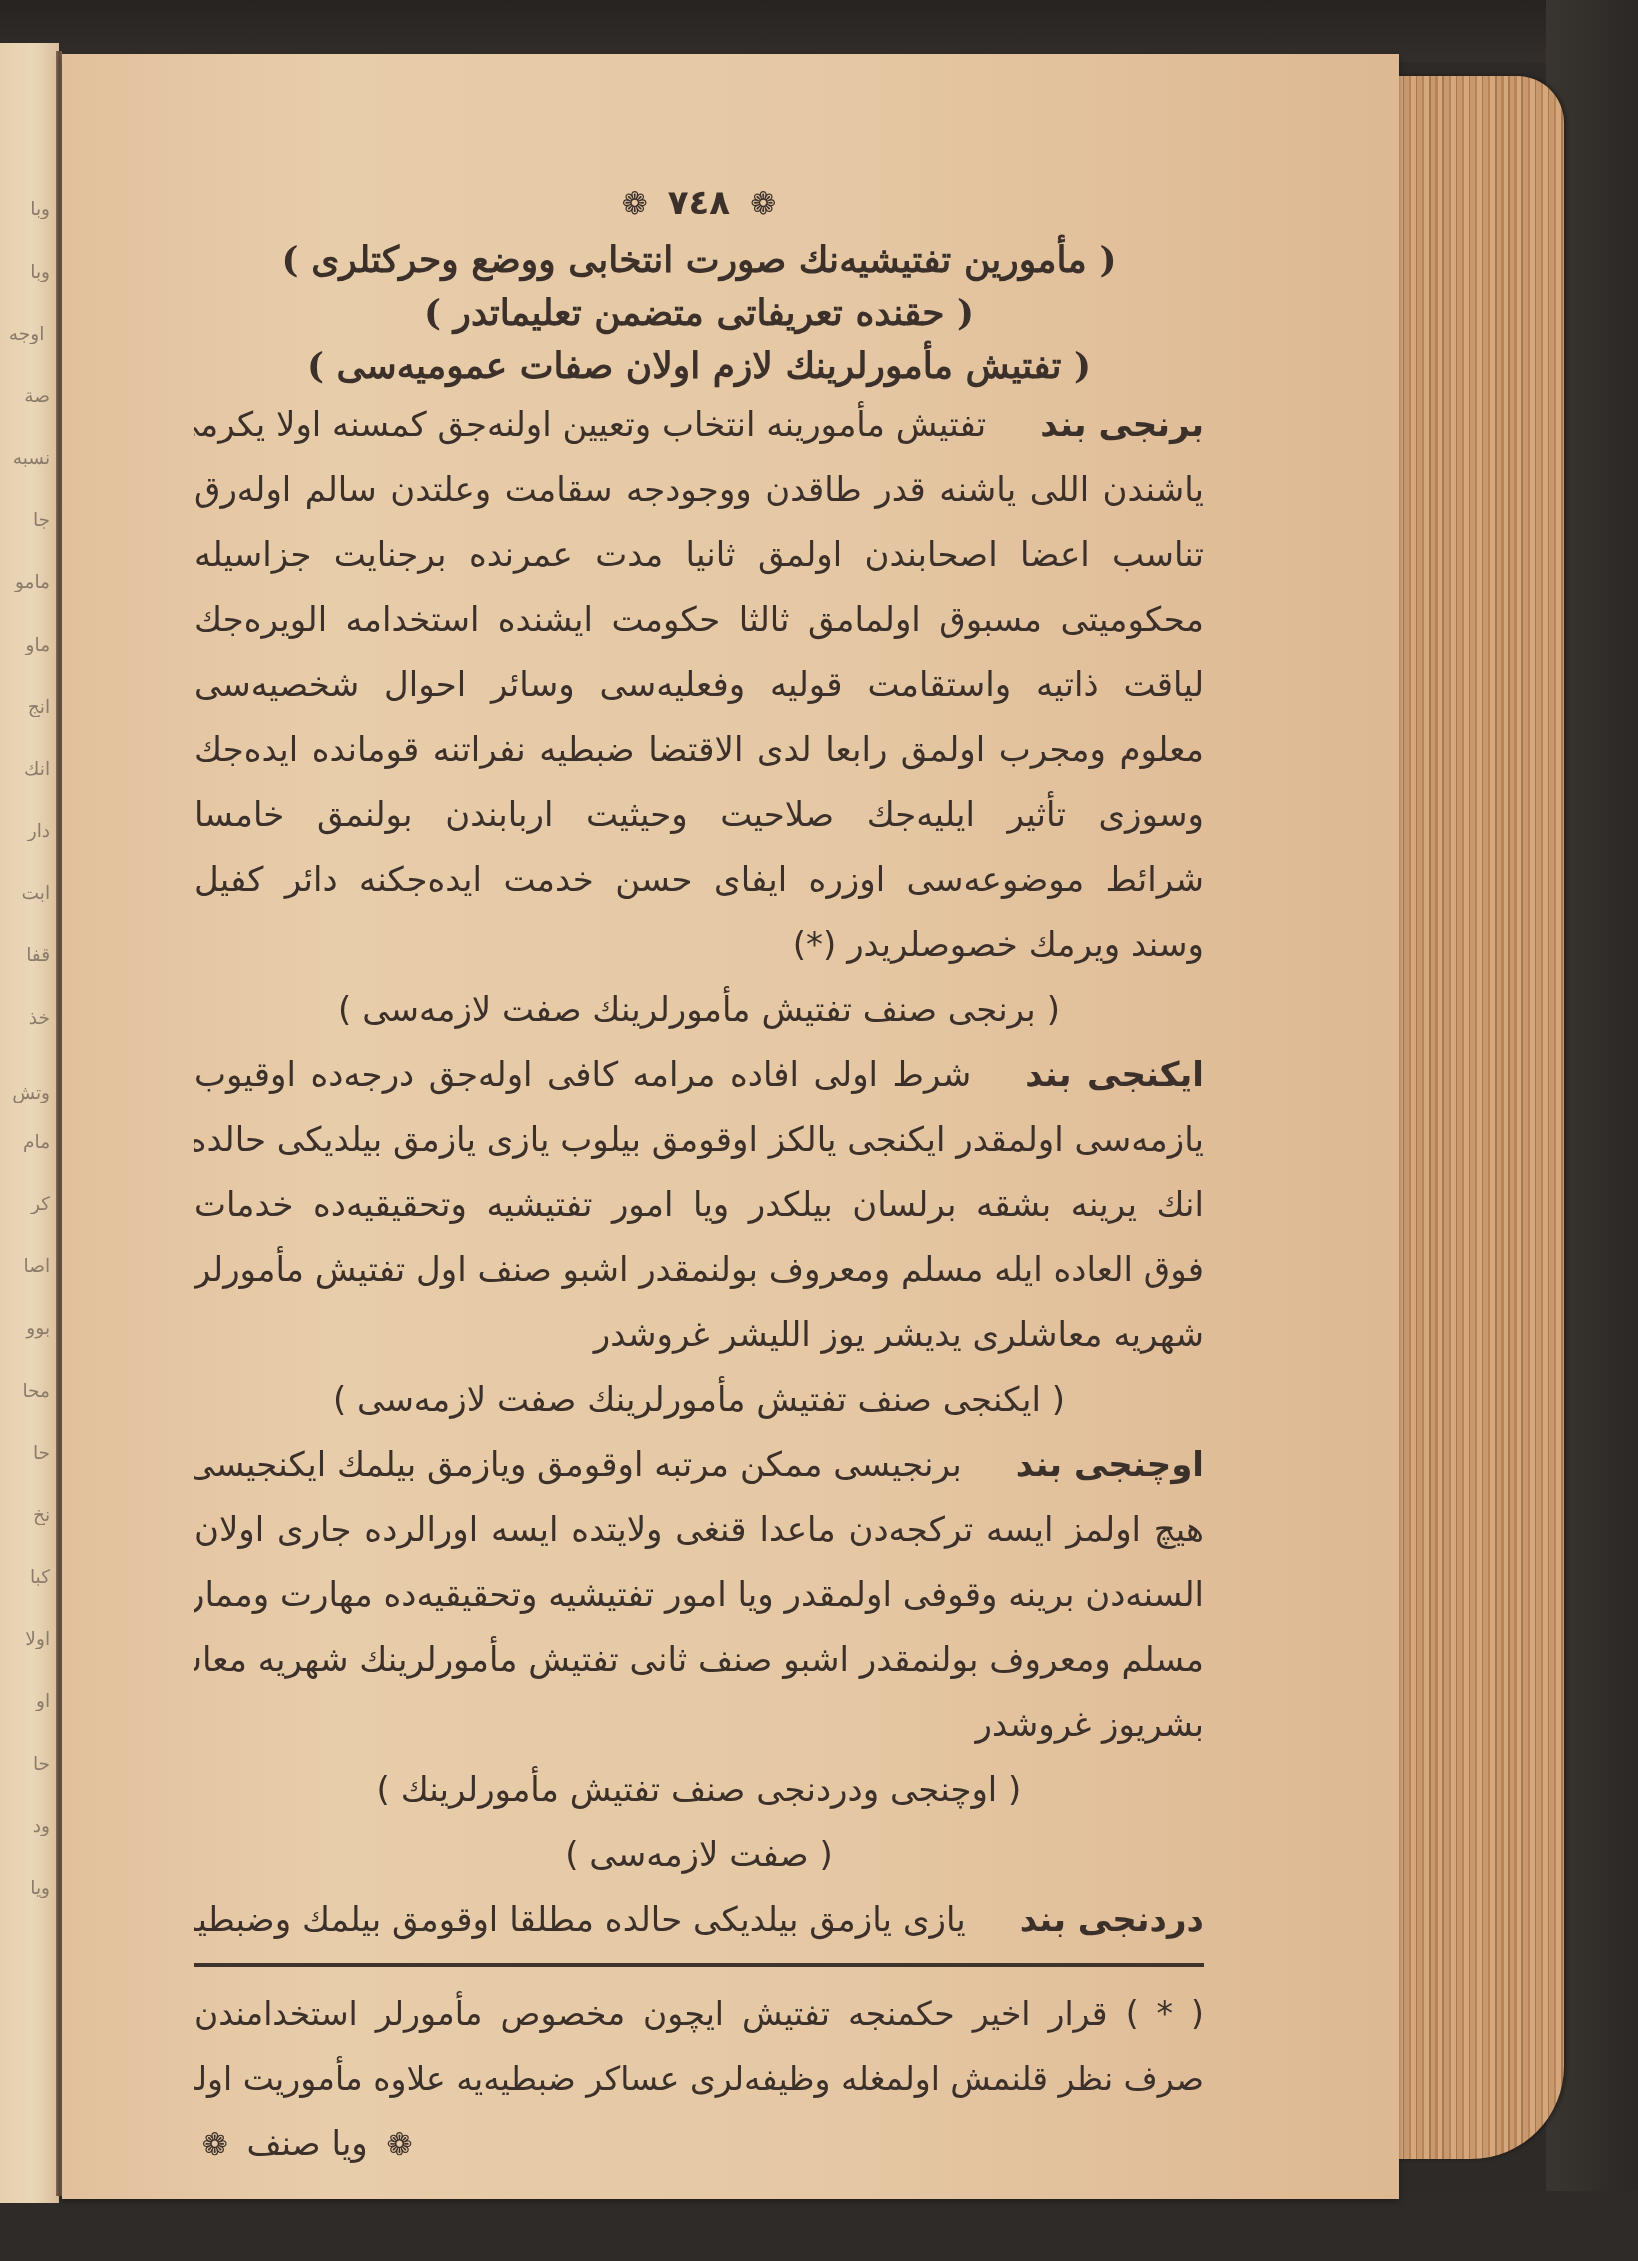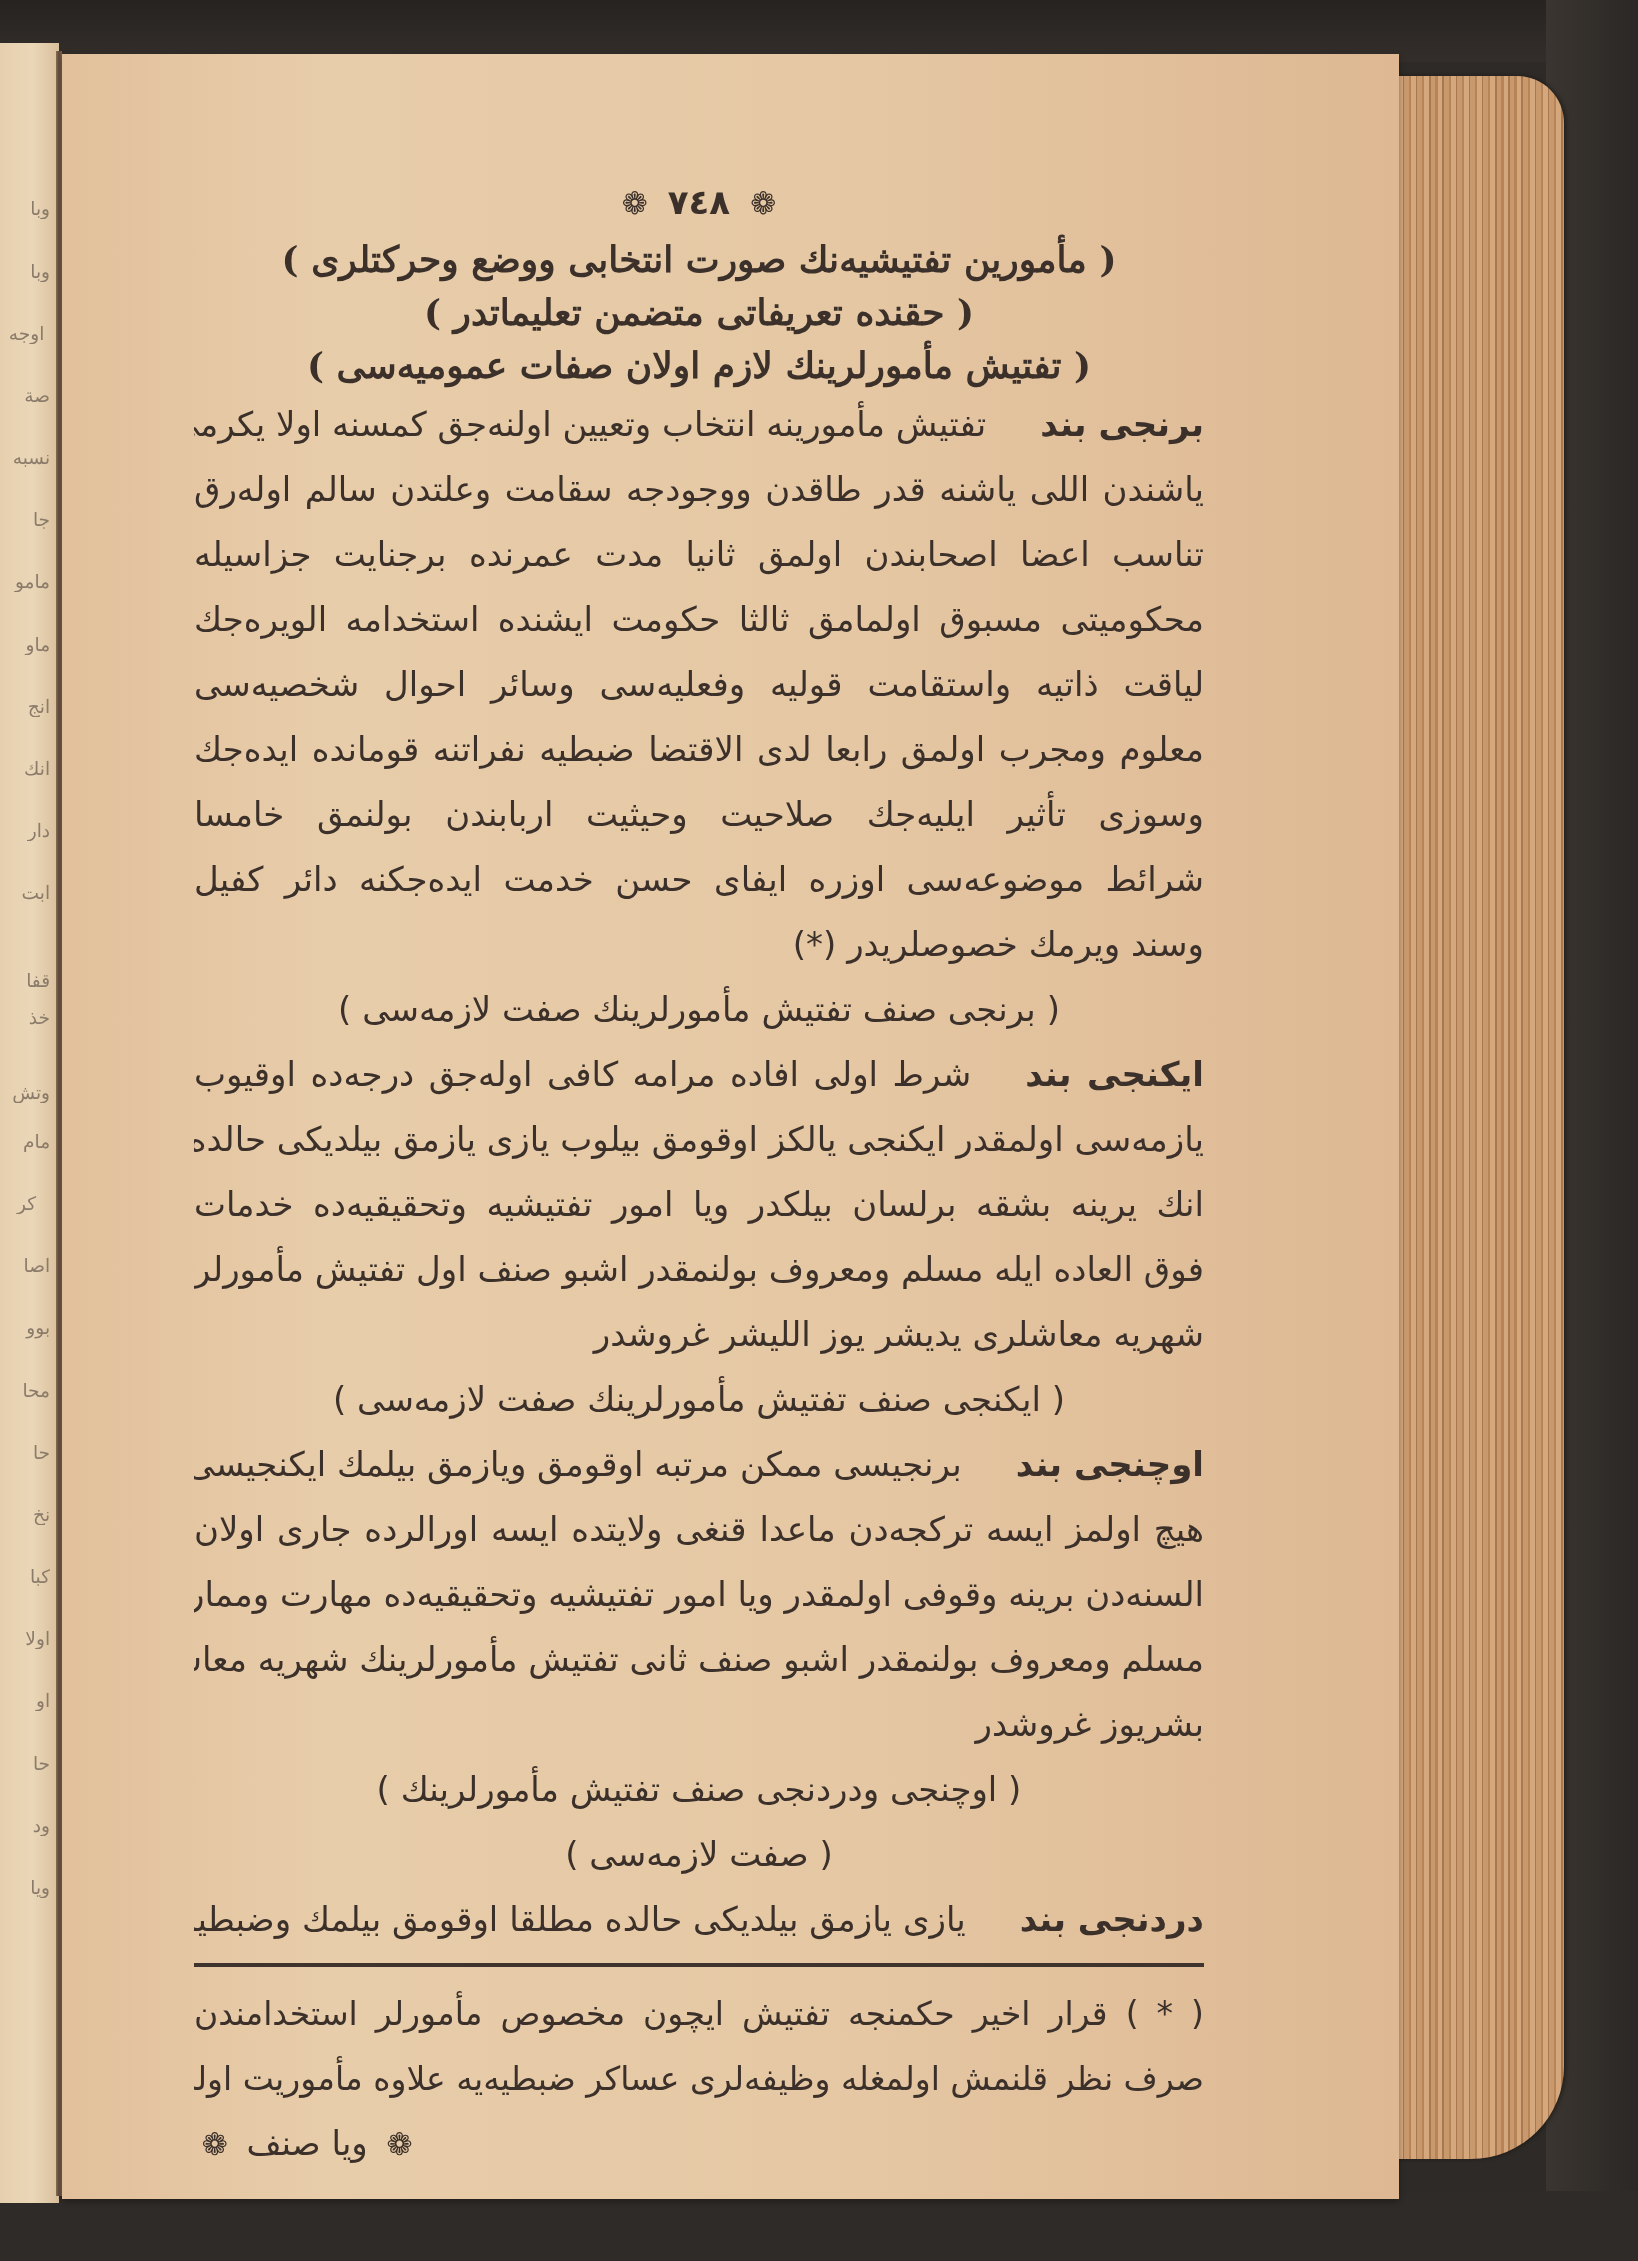--- a/index.html
+++ b/index.html
@@ -90,25 +90,25 @@
     <div class="frag" style="top: 280px; text-align: center;">اوجه</div>
     <div class="frag" style="top: 342px;">صة</div>
     <div class="frag" style="top: 404px;">نسبه</div>
     <div class="frag" style="top: 466px;">جا</div>
     <div class="frag" style="top: 528px;">مامو</div>
     <div class="frag" style="top: 591px;">ماو</div>
     <div class="frag" style="top: 653px;">انج</div>
     <div class="frag" style="top: 715px;">انك</div>
     <div class="frag" style="top: 777px;">دار</div>
     <div class="frag" style="top: 839px;">ابت</div>
-    <div class="frag" style="top: 927px; text-align: right;">قفا</div>
+    <div class="frag" style="top: 901px; text-align: right;">قفا</div>
     <div class="frag" style="top: 964px;">خذ</div>
     <div class="frag" style="top: 1026px; margin-top: 13px;">وتش</div>
     <div class="frag" style="top: 1088px;">مام</div>
-    <div class="frag" style="top: 1150px; text-align: center;">كر</div>
+    <div class="frag" style="top: 1150px;">كر</div>
     <div class="frag" style="top: 1212px;">اصا</div>
     <div class="frag" style="top: 1274px; font-family: Liberation Serif, serif;">بوو</div>
     <div class="frag" style="top: 1337px;">محا</div>
     <div class="frag" style="top: 1399px;">حا</div>
     <div class="frag" style="top: 1461px;">نخ</div>
     <div class="frag" style="top: 1523px;">كبا</div>
     <div class="frag" style="top: 1585px;">اولا</div>
     <div class="frag" style="top: 1647px;">او</div>
     <div class="frag" style="top: 1710px;">حا</div>
     <div class="frag" style="top: 1772px;">ود</div>

